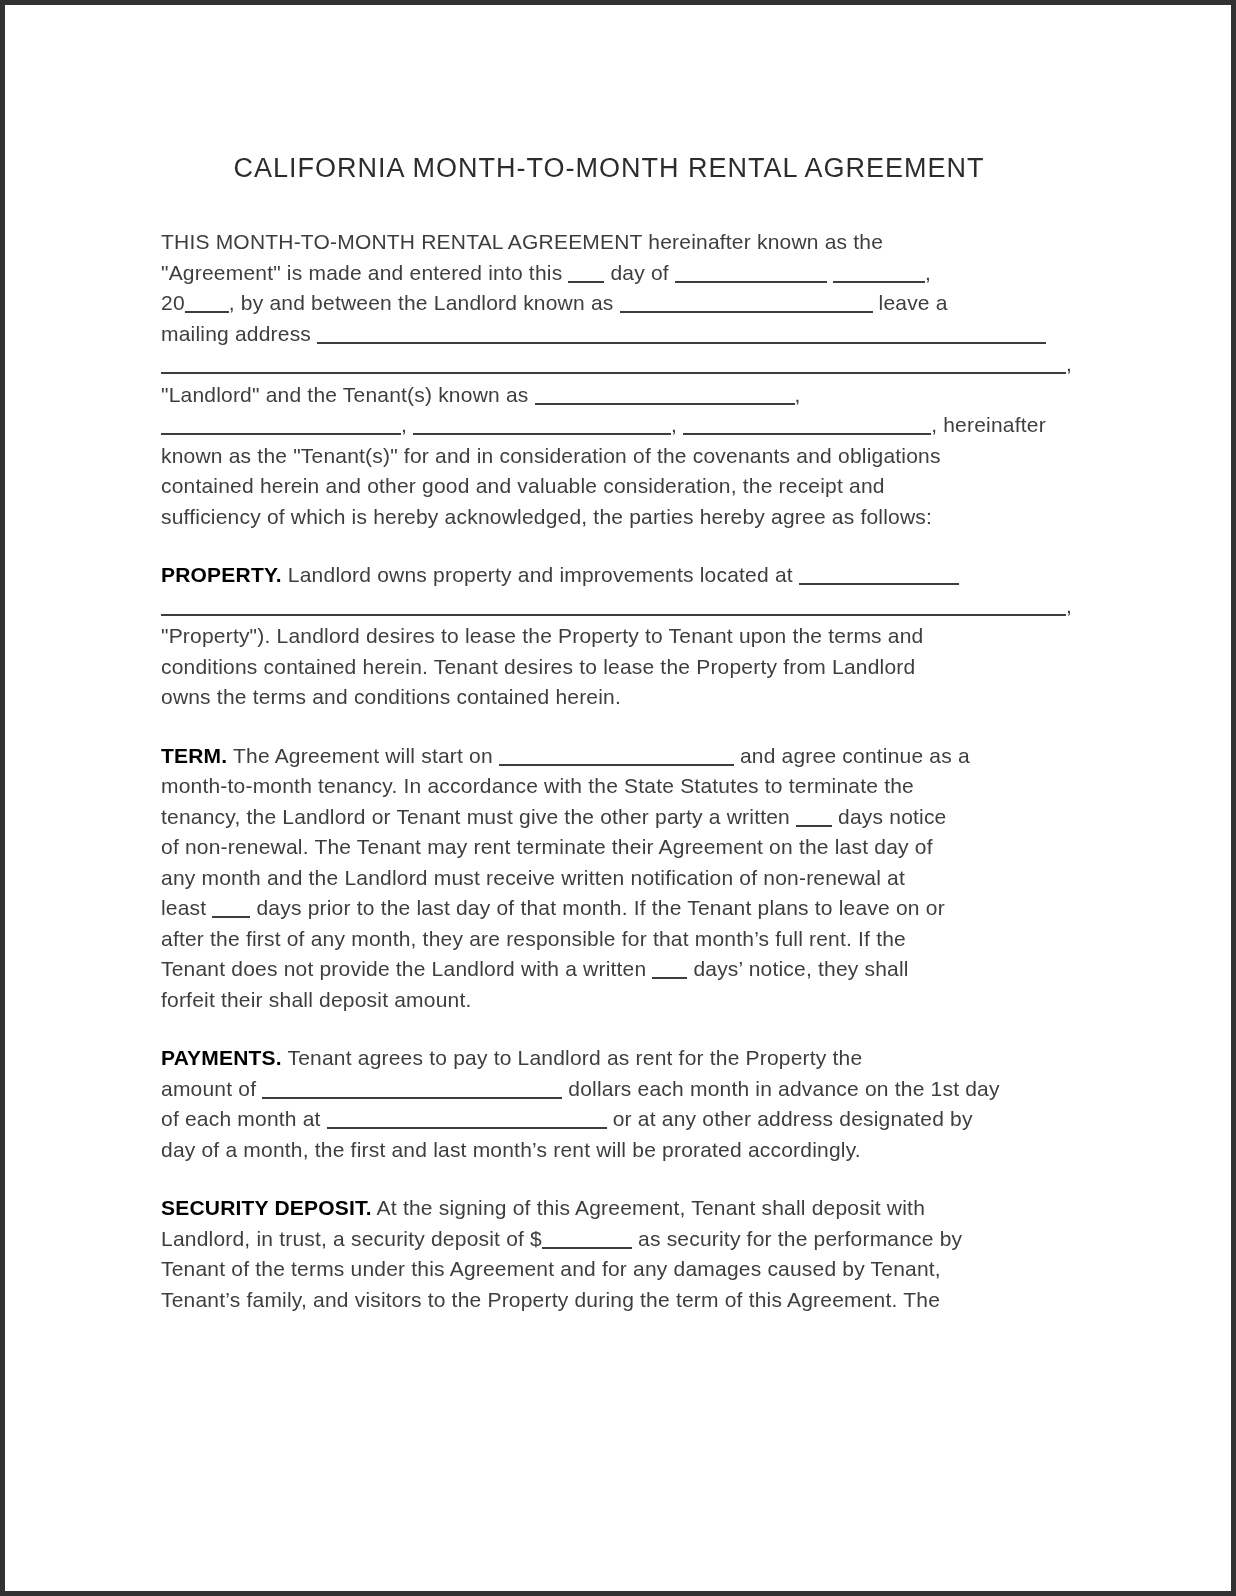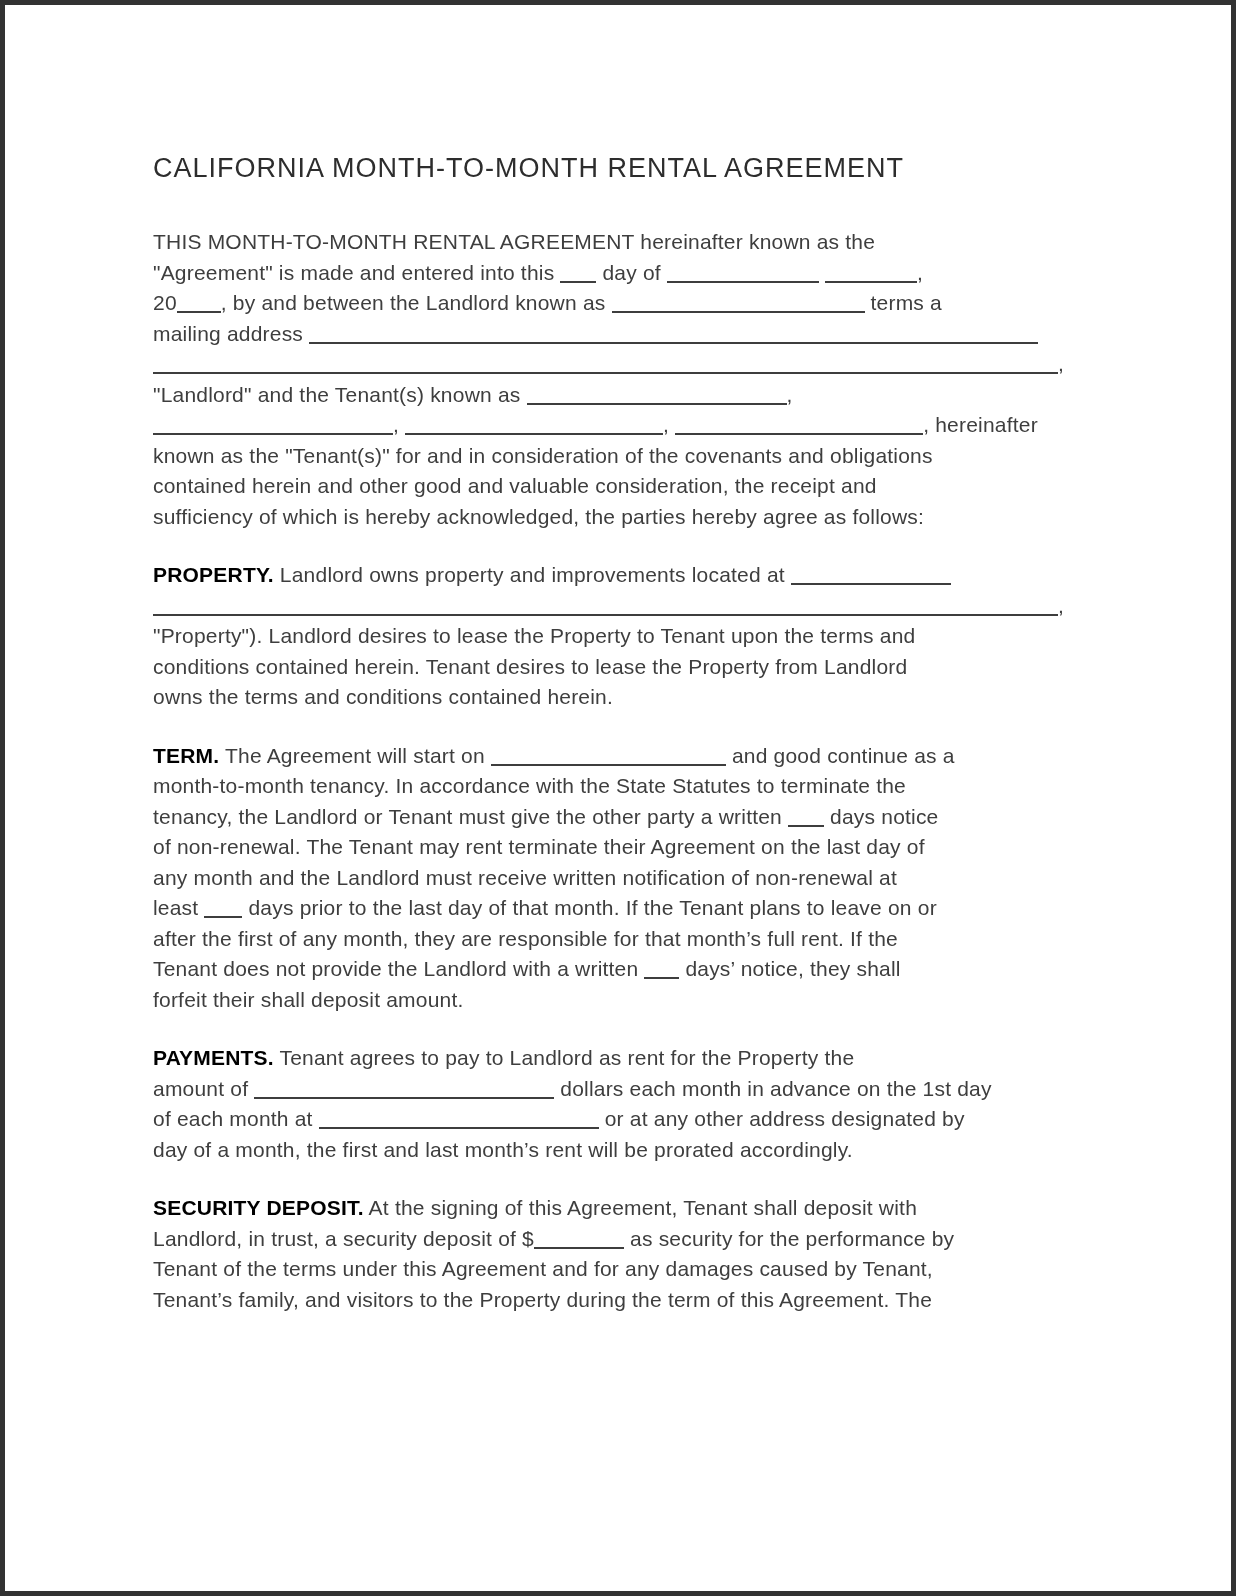--- a/index.html
+++ b/index.html
@@ -17,23 +17,24 @@
     left:148px; top:146px;
     width:912px;
   }
   .doc-title {
     margin:0 0 42px 0;
     font-size:27px;
     font-weight:400;
     letter-spacing:1px;
     line-height:34px;
     color:#2d2d2d;
+    text-align:center;
     white-space:nowrap;
   }
-  .para { margin:0 0 28px 0; }
+  .para { margin:0 0 28px 8px; }
   .para:last-child { margin-bottom:0; }
   .line {
     font-size:21px;
     line-height:30.5px;
     height:30.5px;
     letter-spacing:0.2px;
     color:#3e3e3e;
     white-space:nowrap;
   }
   .line strong { color:#000000; font-weight:700; }
@@ -47,38 +48,38 @@
 </head>
 <body>
 
 <div class="page-frame">
   <div class="content">
     <h1 class="doc-title">CALIFORNIA MONTH-TO-MONTH RENTAL AGREEMENT</h1>
     <div>
         <div class="para">
           <div class="line"><span>THIS MONTH-TO-MONTH RENTAL AGREEMENT hereinafter known as the</span></div>
           <div class="line"><span>"Agreement" is made and entered into this </span><span class="blank" style="width: 36px;"></span><span> day of </span><span class="blank" style="width: 152px;"></span><span> </span><span class="blank" style="width: 92px;"></span><span>,</span></div>
-          <div class="line"><span>20</span><span class="blank" style="width: 44px;"></span><span>, by and between the Landlord known as </span><span class="blank" style="width: 253px;"></span><span> terms a</span></div>
+          <div class="line"><span>20</span><span class="blank" style="width: 44px;"></span><span>, by and between the Landlord known as </span><span class="blank" style="width: 253px;"></span><span> leave a</span></div>
           <div class="line"><span>mailing address </span><span class="blank" style="width: 729px;"></span></div>
           <div class="line"><span class="blank" style="width: 905px;"></span><span>,</span></div>
           <div class="line"><span>"Landlord" and the Tenant(s) known as </span><span class="blank" style="width: 260px;"></span><span>,</span></div>
           <div class="line"><span class="blank" style="width: 240px;"></span><span>, </span><span class="blank" style="width: 258px;"></span><span>, </span><span class="blank" style="width: 248px;"></span><span>, hereinafter</span></div>
           <div class="line"><span>known as the "Tenant(s)" for and in consideration of the covenants and obligations</span></div>
           <div class="line"><span>contained herein and other good and valuable consideration, the receipt and</span></div>
           <div class="line"><span>sufficiency of which is hereby acknowledged, the parties hereby agree as follows:</span></div>
         </div>
         <div class="para">
           <div class="line"><strong>PROPERTY.</strong><span> Landlord owns property and improvements located at </span><span class="blank" style="width: 160px;"></span></div>
           <div class="line"><span class="blank" style="width: 905px;"></span><span>,</span></div>
           <div class="line"><span>"Property"). Landlord desires to lease the Property to Tenant upon the terms and</span></div>
           <div class="line"><span>conditions contained herein. Tenant desires to lease the Property from Landlord</span></div>
           <div class="line"><span>owns the terms and conditions contained herein.</span></div>
         </div>
         <div class="para">
-          <div class="line"><strong>TERM.</strong><span> The Agreement will start on </span><span class="blank" style="width: 235px;"></span><span> and good continue as a</span></div>
+          <div class="line"><strong>TERM.</strong><span> The Agreement will start on </span><span class="blank" style="width: 235px;"></span><span> and agree continue as a</span></div>
           <div class="line"><span>month-to-month tenancy. In accordance with the State Statutes to terminate the</span></div>
           <div class="line"><span>tenancy, the Landlord or Tenant must give the other party a written </span><span class="blank" style="width: 36px;"></span><span> days notice</span></div>
           <div class="line"><span>of non-renewal. The Tenant may rent terminate their Agreement on the last day of</span></div>
           <div class="line"><span>any month and the Landlord must receive written notification of non-renewal at</span></div>
           <div class="line"><span>least </span><span class="blank" style="width: 38px;"></span><span> days prior to the last day of that month. If the Tenant plans to leave on or</span></div>
           <div class="line"><span>after the first of any month, they are responsible for that month’s full rent. If the</span></div>
           <div class="line"><span>Tenant does not provide the Landlord with a written </span><span class="blank" style="width: 35px;"></span><span> days’ notice, they shall</span></div>
           <div class="line"><span>forfeit their shall deposit amount.</span></div>
         </div>
         <div class="para">

